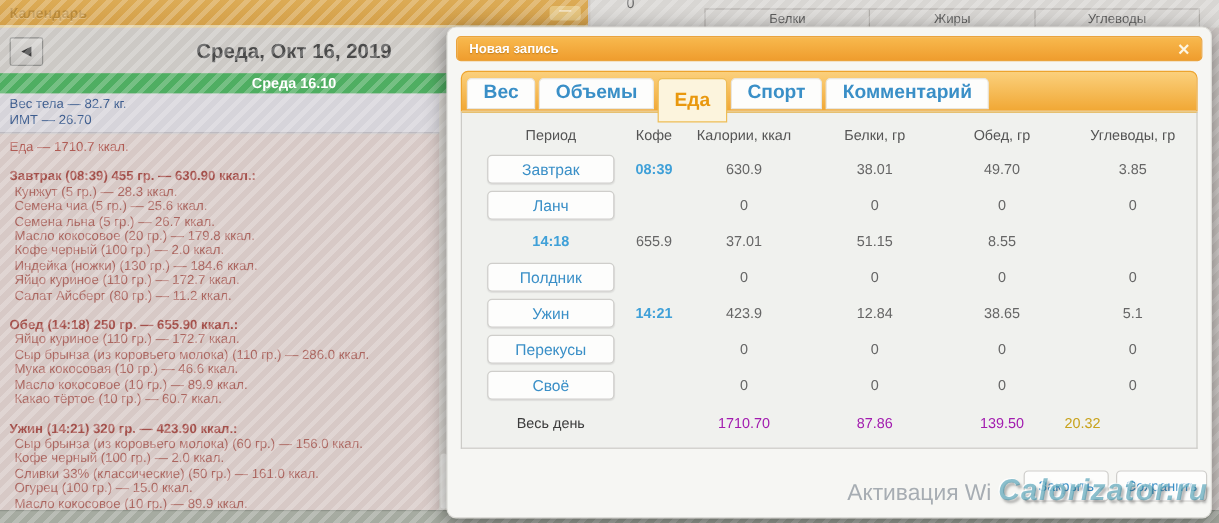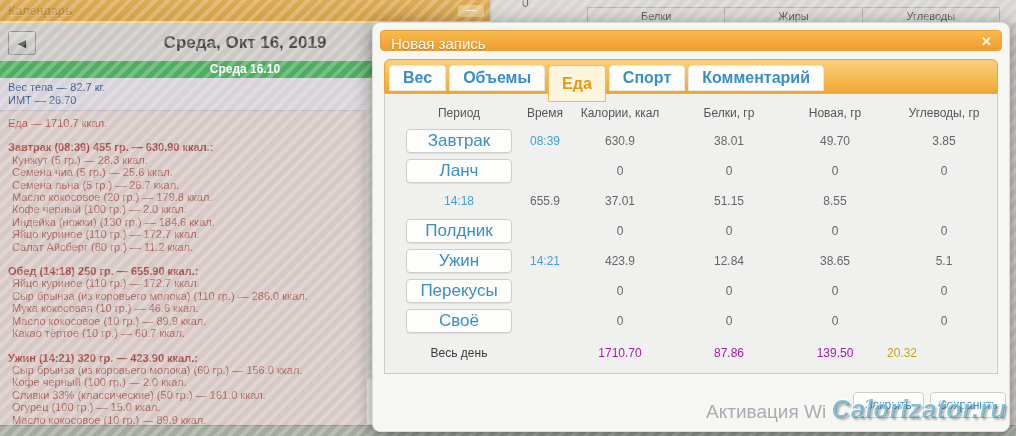--- a/index.html
+++ b/index.html
@@ -56,21 +56,21 @@
 
   .stripes { position:absolute; inset:0; z-index:5; pointer-events:none;
     background:repeating-linear-gradient(135deg, rgba(255,255,255,.22) 0 4px, rgba(255,255,255,0) 4px 9px); }
 
   
   .modal { position:absolute; left:372px; top:22px; width:638px; height:410px; z-index:10;
     background:#f6f6f3; border:1px solid #dddcd7; border-radius:8px;
     box-shadow:0 4px 18px rgba(0,0,0,.45); }
   .modal-title { position:absolute; left:7px; right:7px; top:7px; height:21px;
     background:linear-gradient(#f8b94e,#ef9d2e); border:1px solid #eaa33c; border-radius:4px; }
-  .modal-title .mt-label { position:absolute; left:10px; top:4px; font-size:15px; font-weight:normal;
+  .modal-title .mt-label { position:absolute; left:10px; top:4px; font-size:11px; font-weight:bold;
     color:#fff; text-shadow:0 1px 1px rgba(150,90,0,.5); }
   .modal-title .close-x { position:absolute; right:9px; top:3px; font-size:13px; font-weight:bold;
     color:#fdf6e4; cursor:pointer; }
 
   .tabbar { position:absolute; left:11px; right:11px; top:36px; height:34px;
     background:linear-gradient(#fbd07c,#f1a835); border:1px solid #eda42f;
     border-radius:6px 6px 0 0; display:flex; gap:3px; padding:5px 0 0 4px; }
   .tab { height:26px; padding:0 13px; background:#fdfdfc; border:1px solid #e8e6e0;
     border-radius:4px 4px 0 0; font-family:"Liberation Sans", sans-serif;
     font-size:16px; font-weight:bold; color:#3a8fc7; cursor:pointer; }
@@ -80,23 +80,23 @@
   .content { position:absolute; left:11px; right:11px; top:70px; height:281px;
     background:#f0f1ee; border:1px solid #cccbc7; border-top:1px solid #e4b351;
     padding:6px 0 0 8px; }
   .t-head, .t-row, .t-total { display:grid;
     grid-template-columns:132px 40px 110px 108px 104px 114px; align-items:center; }
   .t-head { height:26px; }
   .t-head span { text-align:center; font-size:12px; color:#555; }
   .t-row { height:30px; }
   .period-btn { width:106px; height:24px; margin:0 auto; display:block;
     background:#fdfdfc; border:1px solid #cfcecb; border-radius:4px;
-    font-family:"Liberation Sans", sans-serif; font-size:17px; color:#3a8fc7; cursor:pointer;
+    font-family:"Liberation Sans", sans-serif; font-size:13px; color:#3a8fc7; cursor:pointer;
     box-shadow:0 1px 1px rgba(0,0,0,.08); }
-  .time { text-align:center; font-size:12px; color:#3fa0d8; text-decoration:none; cursor:pointer; }
+  .time { text-align:center; font-size:12px; color:#3fa0d8; text-decoration:none; cursor:pointer;font-weight:bold; }
   .val { text-align:center; font-size:12px; color:#666; }
   .t-total { height:30px; margin-top:2px; }
   .total-label { text-align:center; font-size:12px; color:#3c3c3c; }
   .total-green { text-align:center; font-size:12px; color:#a21caf; }
   .total-yellow { text-align:left; font-size:12px; color:#c8a21c; }
 
   .footer-btn { position:absolute; bottom:13px; height:26px; background:#fdfdfc;
     border:1px solid #cfcecb; border-radius:4px; font-family:"Liberation Sans", sans-serif;
     font-size:12px; color:#3a8fc7; cursor:pointer; z-index:11; }
   .btn-close { right:85px; width:71px; }
@@ -195,24 +195,24 @@
       <button class="tab">Объемы</button>
       <button class="tab active">Еда</button>
       <button class="tab">Спорт</button>
       <button class="tab">Комментарий</button>
     </div>
 
     <div class="content">
 
       <div class="t-head">
         <span>Период</span>
-        <span>Время</span>
+        <span>Кофе</span>
         <span>Калории, ккал</span>
         <span>Белки, гр</span>
-        <span>Новая, гр</span>
+        <span>Обед, гр</span>
         <span>Углеводы, гр</span>
       </div>
 
       <div class="t-row">
         <div>
             <button class="period-btn">Завтрак</button>
           </div>
         <a class="time">08:39</a>
         <span class="val">630.9</span>
         <span class="val">38.01</span>

